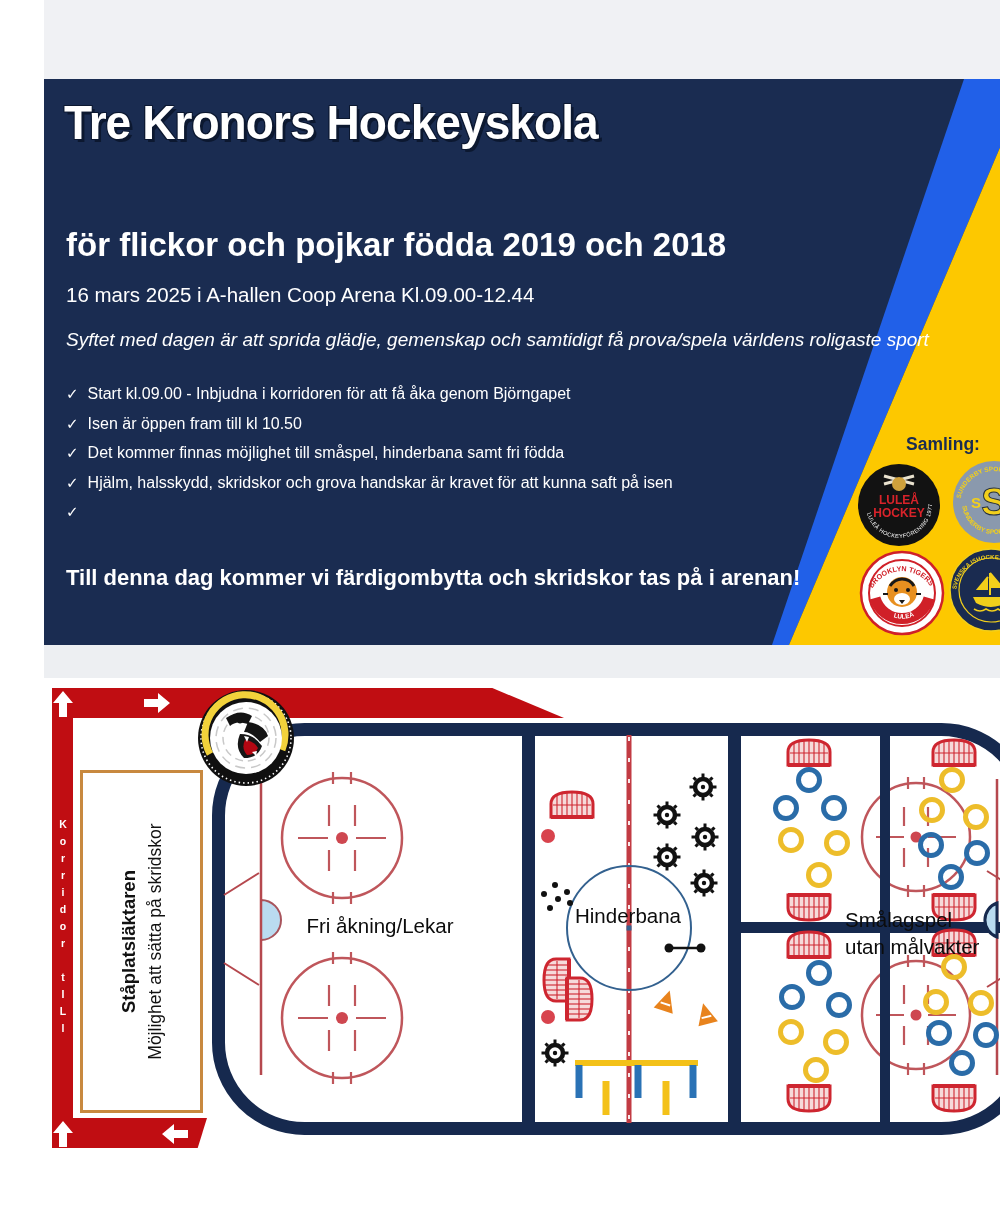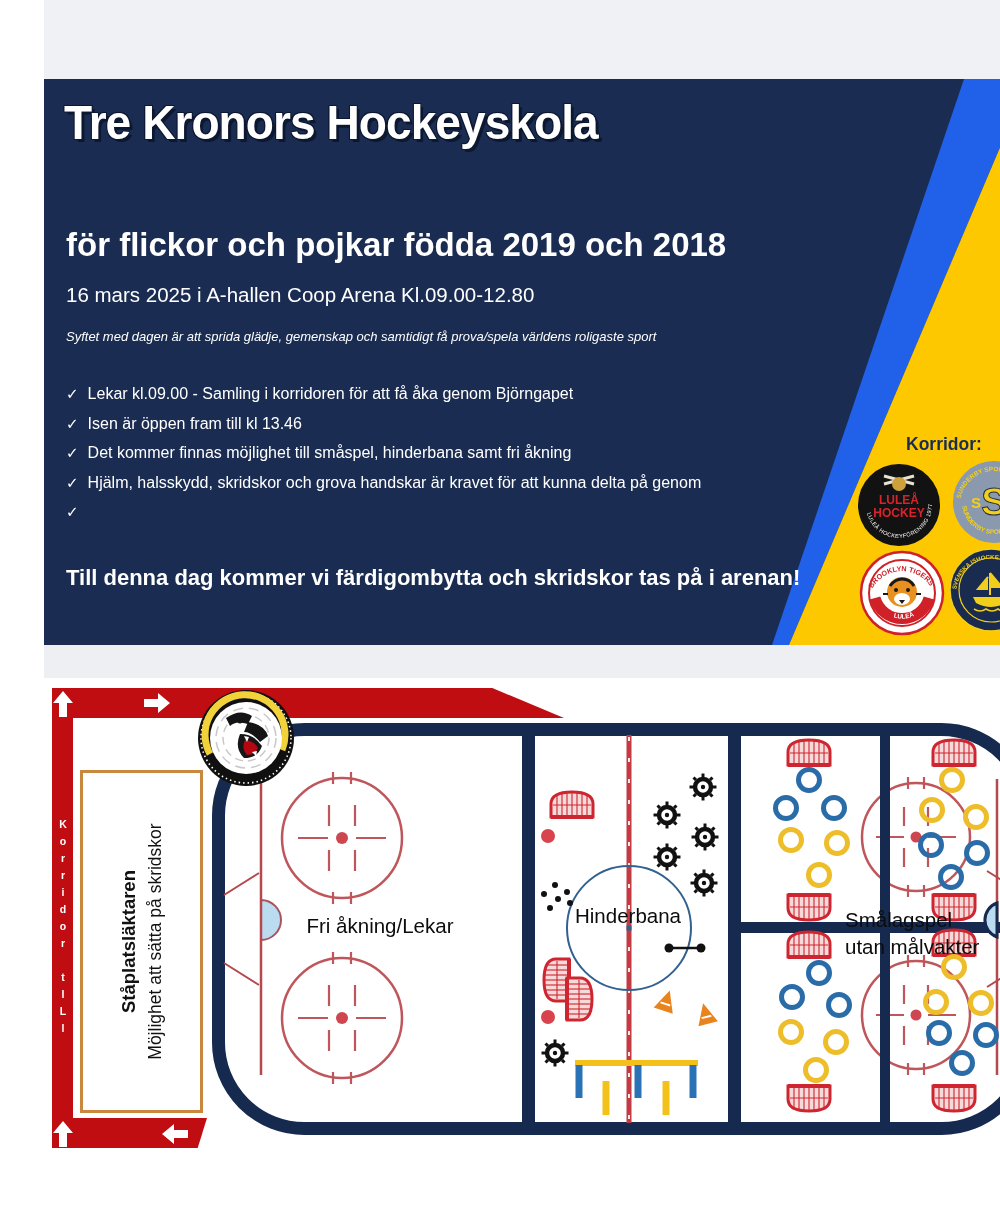--- a/index.html
+++ b/index.html
@@ -11,21 +11,21 @@
   .stripe-blue{position:absolute;left:0;top:0;width:100%;height:100%;background:#2160e8;
       clip-path:polygon(920px 0,985px 0,745px 566px,728px 566px);}
   .wedge-yellow{position:absolute;left:0;top:0;width:100%;height:100%;background:#fdc800;
       clip-path:polygon(985px 0,1000px 0,1000px 566px,745px 566px);}
   .banner-title{position:absolute;left:20px;top:16px;color:#fff;font-size:48px;font-weight:bold;
       letter-spacing:-1px;transform:scaleX(.96);transform-origin:left;
       text-shadow:3px 3px 0 #0c1830,-1px -1px 0 #0c1830,1px -1px 0 #0c1830,-1px 1px 0 #0c1830;}
   .banner-sub{position:absolute;left:22px;top:98px;color:#fff;font-size:36px;font-weight:bold;}
   .banner-aud{position:absolute;left:22px;top:147px;color:#fff;font-size:33px;font-weight:bold;}
   .banner-date{position:absolute;left:22px;top:204px;color:#fff;font-size:20.5px;}
-  .banner-purpose{position:absolute;left:22px;top:250px;color:#fff;font-size:13px;font-style:italic;}
+  .banner-purpose{position:absolute;left:22px;top:250px;color:#fff;font-size:19px;font-style:italic;}
   .bullets{position:absolute;left:22px;top:306px;}
   .bullet{display:flex;align-items:baseline;gap:9px;height:29.5px;color:#fff;font-size:16px;}
   .bullet .check{font-family:"DejaVu Sans",sans-serif;font-size:15px;}
   .banner-foot{position:absolute;left:22px;top:486px;color:#fff;font-size:22px;font-weight:bold;}
   .invited{position:absolute;left:862px;top:355px;color:#1a2c51;font-size:17.5px;font-weight:bold;}
   .badge{position:absolute;width:86px;height:86px;}
   .badge-lulea{left:812px;top:383px;}
   .badge-sunderby{left:907px;top:380px;}
   .badge-brooklyn{left:815px;top:471px;}
   .badge-svenska{left:904px;top:468px;}
@@ -60,45 +60,45 @@
 <body>
 
 <div class="page">
   <div class="top-band"></div>
 
   <div class="banner">
     <div class="stripe-blue"></div>
     <div class="wedge-yellow"></div>
     <div class="banner-title">Tre Kronors Hockeyskola</div>
     <div class="banner-aud">för flickor och pojkar födda 2019 och 2018</div>
-    <div class="banner-date">16 mars 2025 i A-hallen Coop Arena Kl.09.00-12.80</div>
+    <div class="banner-date">16 mars 2025 i A-hallen Coop Arena Kl.09.00-12.44</div>
     <div class="banner-purpose">Syftet med dagen är att sprida glädje, gemenskap och samtidigt få prova/spela världens roligaste sport</div>
     <div class="bullets">
       <div class="bullet">
         <span class="check">✓</span>
-        <span>Lekar kl.09.00 - Samling i korridoren för att få åka genom Björngapet</span>
-        </div>
-      <div class="bullet">
-        <span class="check">✓</span>
-        <span>Isen är öppen fram till kl 13.46</span>
-        </div>
-      <div class="bullet">
-        <span class="check">✓</span>
-        <span>Det kommer finnas möjlighet till småspel, hinderbana samt fri åkning</span>
-        </div>
-      <div class="bullet">
-        <span class="check">✓</span>
-        <span>Hjälm, halsskydd, skridskor och grova handskar är kravet för att kunna delta på genom</span>
+        <span>Start kl.09.00 - Inbjudna i korridoren för att få åka genom Björngapet</span>
+        </div>
+      <div class="bullet">
+        <span class="check">✓</span>
+        <span>Isen är öppen fram till kl 10.50</span>
+        </div>
+      <div class="bullet">
+        <span class="check">✓</span>
+        <span>Det kommer finnas möjlighet till småspel, hinderbana samt fri födda</span>
+        </div>
+      <div class="bullet">
+        <span class="check">✓</span>
+        <span>Hjälm, halsskydd, skridskor och grova handskar är kravet för att kunna saft på isen</span>
         </div>
       <div class="bullet">
         <span class="check">✓</span>
         </div>
     </div>
     <div class="banner-foot">Till denna dag kommer vi färdigombytta och skridskor tas på i arenan!</div>
-    <div class="invited">Korridor:</div>
+    <div class="invited">Samling:</div>
 
     <svg class="badge badge-lulea" viewBox="0 0 86 86">
       <defs>
           <path id="arcL" d="M10,43 a33,33 0 0 0 66,0"></path>
         </defs>
       <circle cx="43" cy="43" r="41" fill="#121212"></circle>
       <path d="M28,22 L58,14" stroke="#e9e2cf" stroke-width="3"></path>
       <path d="M28,14 L58,22" stroke="#e9e2cf" stroke-width="3"></path>
       <circle cx="43" cy="22" r="7" fill="#cfa13c"></circle>
       <text x="43" y="42" text-anchor="middle" font-size="12" font-weight="bold" fill="#d8232a">LULEÅ</text>

